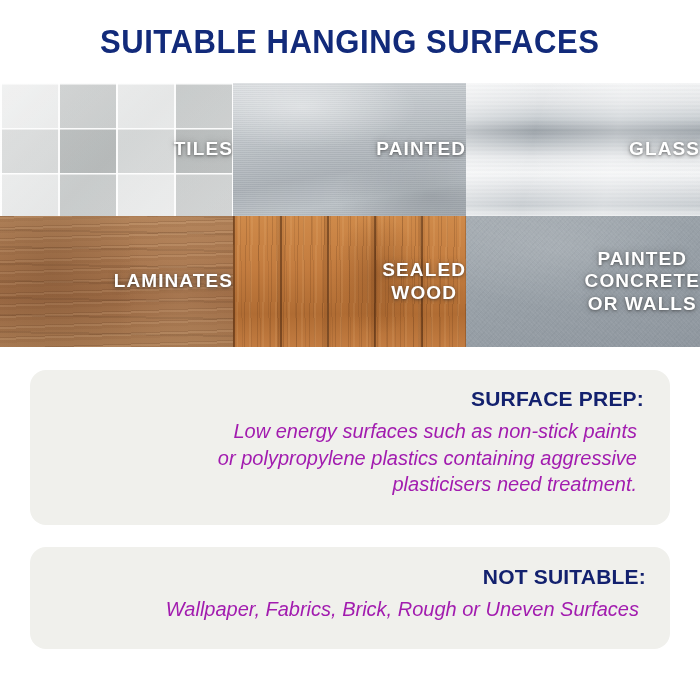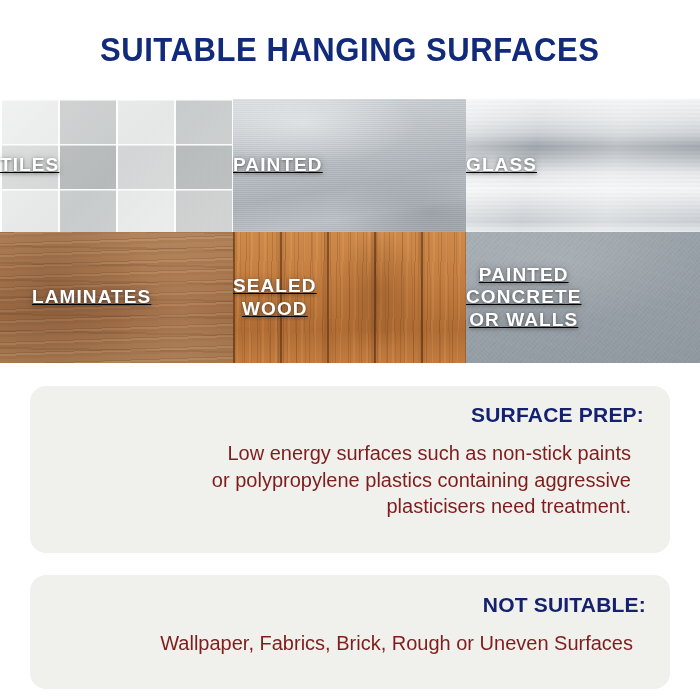--- a/index.html
+++ b/index.html
@@ -10,21 +10,21 @@
     width: 700px;
     height: 700px;
     background: #ffffff;
     font-family: "Liberation Sans", sans-serif;
     overflow: hidden;
     position: relative;
   }
 
   
   .title-bar {
-    height: 99px;
+    height: 83px;
     display: flex;
     align-items: center;
     justify-content: center;
     background: #ffffff;
   }
   .title-text {
     color: #122a7a;
     font-size: 33px;
     font-weight: bold;
     letter-spacing: 0.6px;
@@ -41,22 +41,21 @@
     display: grid;
     grid-template-columns: 233px 233px 234px;
     grid-template-rows: 133px 131px;
     position: relative;
   }
   .cell {
     position: relative;
     overflow: hidden;
     display: flex;
     align-items: center;
-    justify-content: flex-start;
-    text-decoration: underline;
+    justify-content: flex-end;
   }
   .cell-label {
     position: relative;
     z-index: 5;
     color: #ffffff;
     font-weight: bold;
     font-size: 19px;
     letter-spacing: 1.1px;
     text-align: center;
     line-height: 1.18;
@@ -217,25 +216,26 @@
     padding: 18px 24px 20px 16px;
   }
   .panel-heading {
     color: #13216e;
     font-weight: bold;
     font-size: 21px;
     letter-spacing: 0.2px;
     margin: 0 0 5px 0;
   }
   .panel-body {
-    color: #7f1d1d;
+    color: #a21caf;
     font-size: 20px;
     line-height: 1.33;
-    margin: 13px;
+    margin: 7px;
     white-space: pre-line;
+    font-style: italic;
   }
   .panel-not .panel-body {
     font-size: 20px;
     line-height: 1.3;
   }
 </style>
 </head>
 <body>
 
 <div class="title-bar">

